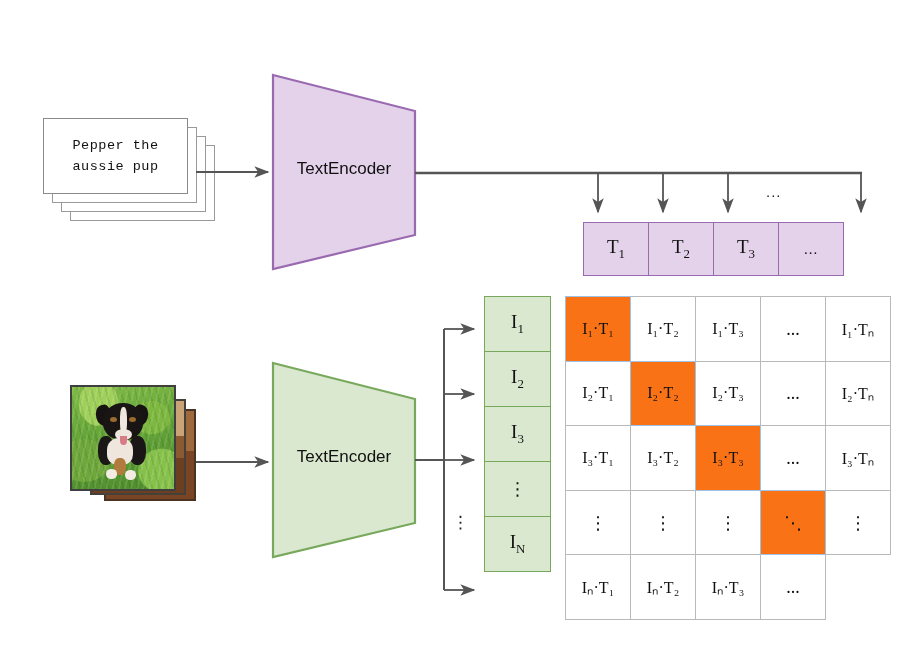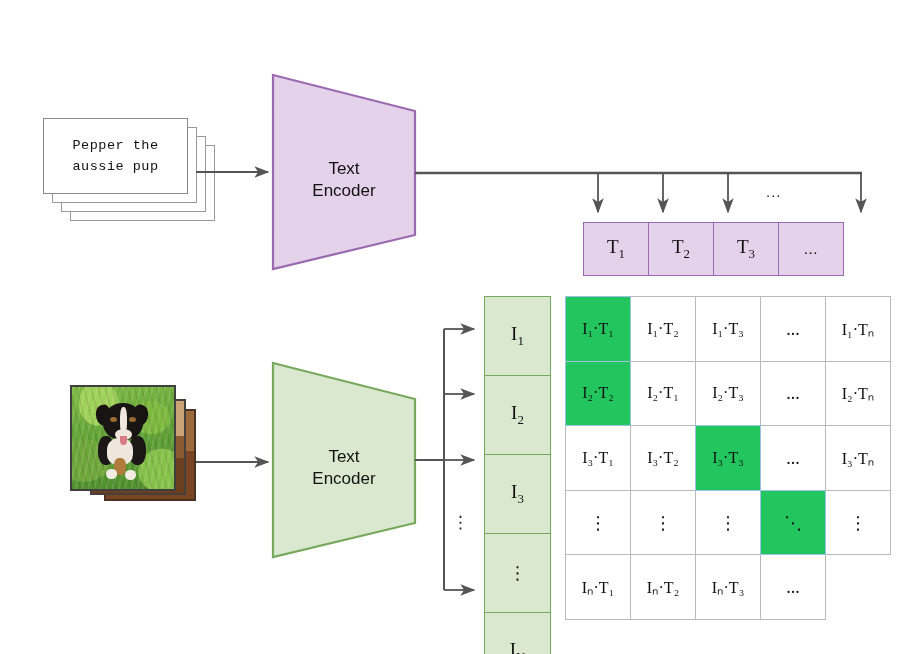--- a/index.html
+++ b/index.html
@@ -85,57 +85,57 @@
   .pup-paw-l{ position:absolute; left:33%; top:80%; width:11%; height:10%;
       background:#f2ece3; border-radius:46%; }
   .pup-paw-r{ position:absolute; left:52%; top:81%; width:11%; height:10%;
       background:#f2ece3; border-radius:46%; }
 
   
   .encoder { position: absolute; }
   .encoder svg { display:block; overflow:visible; }
   .enc-label {
     position:absolute; left:0; right:0;
-    display:flex; flex-direction:column; align-items:center; justify-content:center;
+    display:flex; flex-direction:row; align-items:center; justify-content:center;
     font-size:17px; color:#111; line-height:22px; text-align:center; pointer-events:none;
   }
 
   
   #wires { position:absolute; left:0; top:0; width:906px; height:654px; pointer-events:none; }
 
   
   #t-row { position:absolute; left:565px; top:222px; display:flex; }
   .tcell {
     width:66px; height:54px; background:#e3d2ea; border:1px solid #9a6ab0;
     margin-left:-1px; display:flex; align-items:center; justify-content:center;
     font-family:"Liberation Serif", serif; font-size:19px; color:#111;
   }
   .tcell:first-child { margin-left:18px; }
 
   
   #i-col { position:absolute; left:484px; top:296px; display:flex; flex-direction:column; }
   .icell {
-    width:67px; height:80px; background:#d9e8cf; border:1px solid #78a85c;
+    width:67px; height:56px; background:#d9e8cf; border:1px solid #78a85c;
     margin-top:-1px; display:flex; align-items:center; justify-content:center;
     font-family:"Liberation Serif", serif; font-size:19px; color:#111;
   }
   .icell:first-child { margin-top:0; }
 
   
   #matrix { position:absolute; left:565px; top:296px; display:flex; flex-direction:column; }
   .mrow { display:flex; }
   .mcell {
     width:66px; height:65.6px; background:#ffffff; border:1px solid #b9b9b9;
     margin-left:-1px; margin-top:-1px;
     display:flex; align-items:center; justify-content:center;
     font-family:"Liberation Serif", serif; font-size:16px; color:#111; white-space:nowrap;
   }
   .mrow:first-child .mcell { margin-top:0; }
   .mcell:first-child { margin-left:0; }
-  .mcell.hl { background:#22c55e; border-color:#9dc2e6; position:relative; z-index:3; }
+  .mcell.hl { background:#f97316; border-color:#9dc2e6; position:relative; z-index:3; }
   .sub { font-size:.68em; vertical-align:sub; }
 
   .dots-v { letter-spacing:0; font-size:18px; line-height:1; }
   .ellip { font-size:15px; letter-spacing:1px; }
 
   
   #branch-dots {
     position:absolute; left:452px; top:512px; font-size:17px; color:#222;
     font-family:"Liberation Serif", serif;
   }
@@ -285,27 +285,27 @@
           <span class="">I₁·T₃</span>
         </div>
         <div class="mcell">
           <span class="dots-v">...</span>
         </div>
         <div class="mcell">
           <span class="">I₁·Tₙ</span>
         </div>
       </div>
       <div class="mrow">
+        <div class="mcell">
+          <span class="">I₂·T₁</span>
+        </div>
         <div class="mcell hl">
           <span class="">I₂·T₂</span>
         </div>
         <div class="mcell">
-          <span class="">I₂·T₁</span>
-        </div>
-        <div class="mcell">
           <span class="">I₂·T₃</span>
         </div>
         <div class="mcell">
           <span class="dots-v">...</span>
         </div>
         <div class="mcell">
           <span class="">I₂·Tₙ</span>
         </div>
       </div>
       <div class="mrow">

